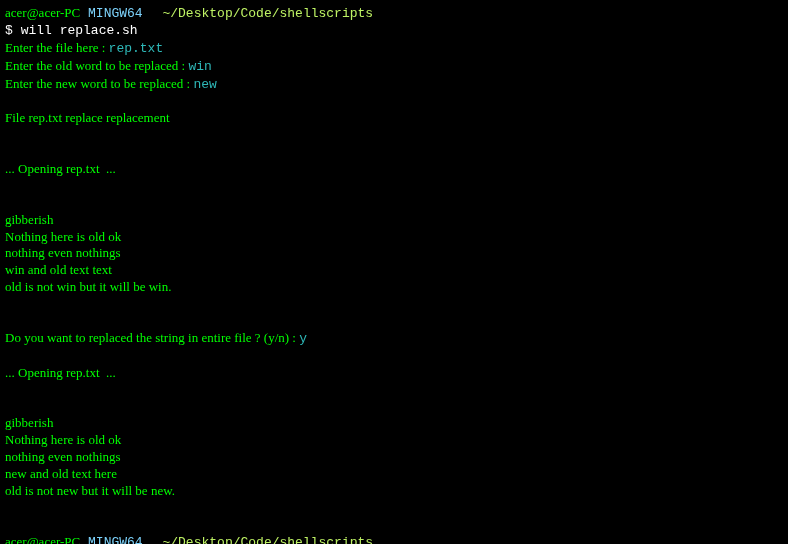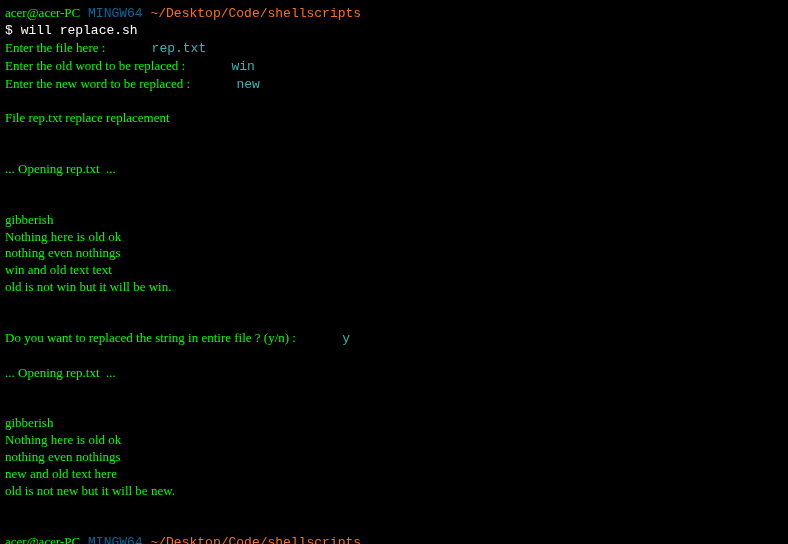--- a/index.html
+++ b/index.html
@@ -11,24 +11,24 @@
       line-height: 1.3;
       width: 788px;
       height: 544px;
       box-sizing: border-box;
       overflow: hidden;
     }
     .line {
       white-space: pre;
     }
     .green { color: #00ff00; font-family: Liberation Serif, serif; }
-    .magenta { color: #0369a1; }
-    .yellow { color: #f97316; }
+    .magenta { color: #7dd3fc; }
+    .yellow { color: #bef264; margin-left: 12px; }
     .white { color: #ffffff; }
-    .cyan { color: #2eb8b8; margin-left: 43px; }
+    .cyan { color: #2eb8b8; }
   </style>
 </head>
 <body>
 
 <div class="line"><span class="green">acer@acer-PC</span><span class="white"> </span><span class="magenta">MINGW64</span><span class="white"> </span><span class="yellow">~/Desktop/Code/shellscripts</span></div>
 <div class="line"><span class="white">$</span><span class="white"> </span><span class="white">will replace.sh</span></div>
 <div class="line"><span class="green">Enter the file here : </span><span class="cyan">rep.txt</span></div>
 <div class="line"><span class="green">Enter the old word to be replaced : </span><span class="cyan">win</span></div>
 <div class="line"><span class="green">Enter the new word to be replaced : </span><span class="cyan">new</span></div>
 <div class="line">&nbsp;</div>

